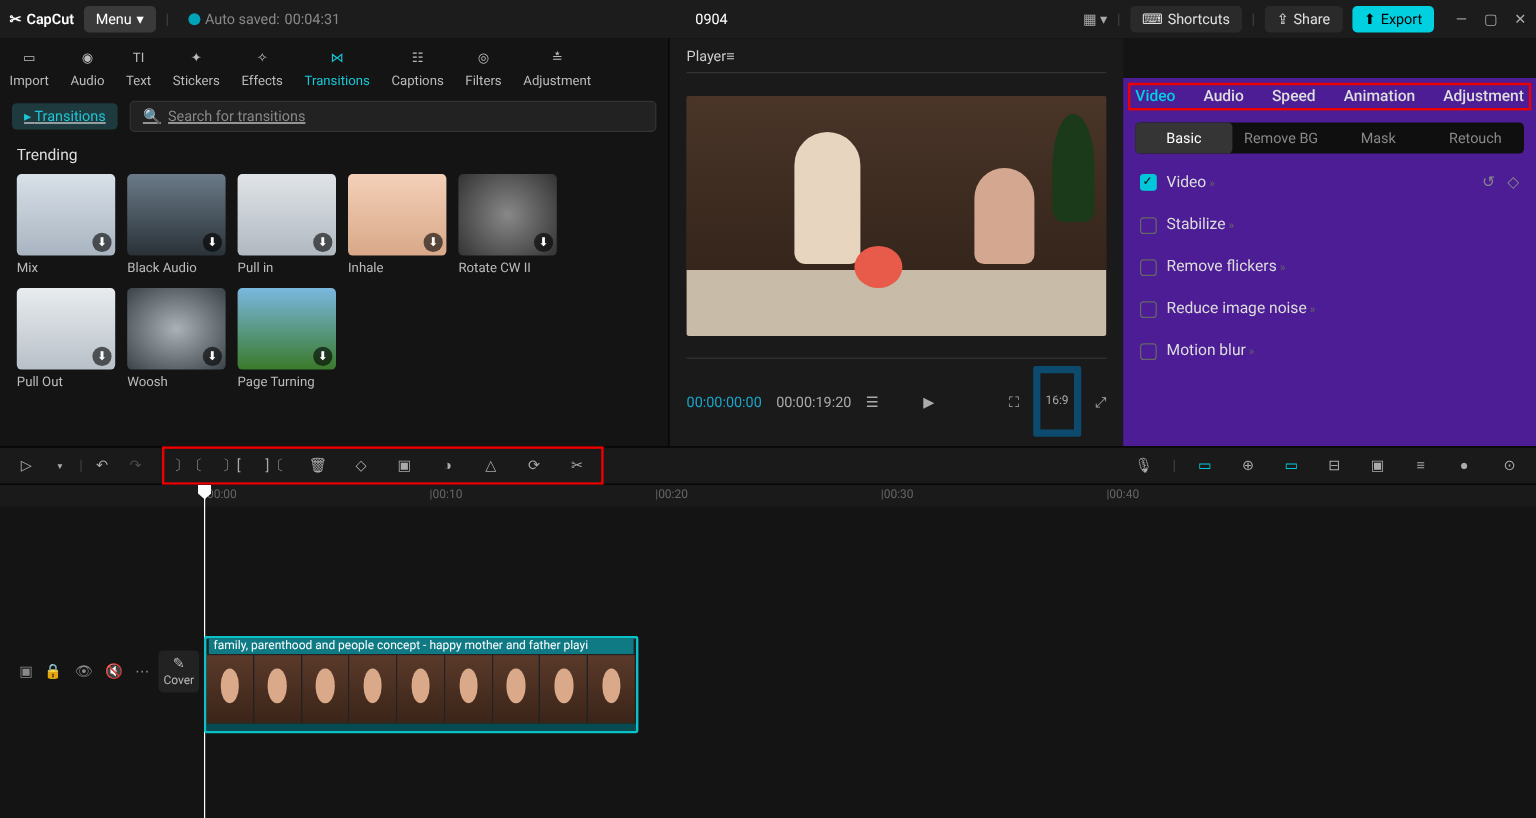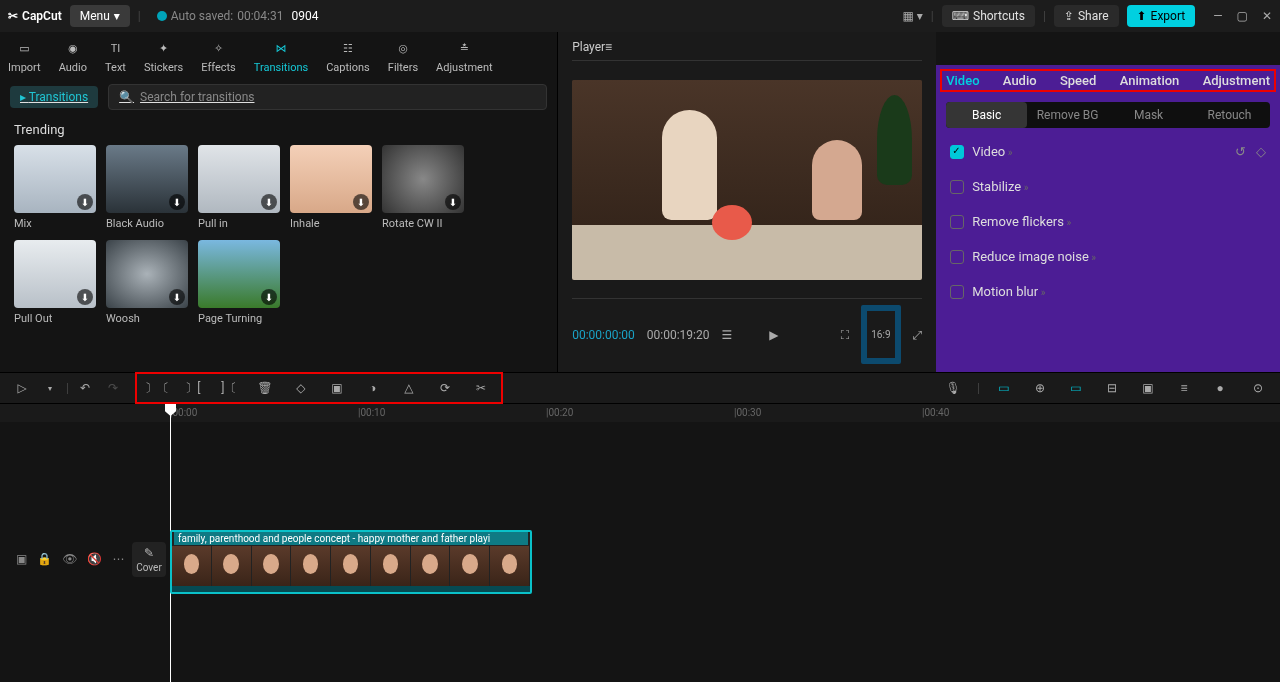--- a/index.html
+++ b/index.html
@@ -2,21 +2,21 @@
 <html><head>
 <meta charset="utf-8">
 <style>
 * { margin: 0; padding: 0; box-sizing: border-box; font-family: -apple-system, BlinkMacSystemFont, "Segoe UI", Roboto, sans-serif; }
 body { background: #0d0d0d; color: #e0e0e0; width: 1280px; height: 682px; overflow: hidden; font-size: 12px; display:flex; flex-direction:column;}
 .titlebar { height: 32px; background: #1c1c1c; display: flex; align-items: center; padding: 0 8px; gap: 8px; }
 .logo { display: flex; align-items: center; gap: 4px; font-weight: 600; color: #fff; }
 .menu-btn { background: #3a3a3a; border: none; color: #fff; padding: 4px 10px; border-radius: 4px; cursor: pointer; display:flex; align-items:center; gap:4px; font-size:12px;}
 .autosave { color: #888; display: flex; align-items: center; gap: 4px; margin-left:8px;}
 .autosave-icon { width:10px; height:10px; border-radius:50%; background:#00a3b8; display:inline-block;}
-.title-center { flex: 1; color: #fff; font-size:12px;}
+.title-center { flex: 1; text-align: center; color: #fff; font-size:12px;}
 .title-right { display: flex; align-items: center; gap: 8px; }
 .top-btn { background: #2a2a2a; border:none; color:#e0e0e0; padding:4px 10px; border-radius:4px; cursor:pointer; display:flex; align-items:center; gap:4px; font-size:12px;}
 .export-btn { background:#00d0e0; color:#000; }
 .win-controls { display:flex; gap:14px; margin-left:10px; }
 .win-controls span { cursor:pointer; color:#aaa; }
 .top-sep { color:#444; }
 
 .main-row { display:flex; height: 340px; background:#141414;}
 .left-panel { width:560px; display:flex; flex-direction:column; border-right:1px solid #000;}
 .tool-tabs { display:flex; padding:6px 8px; gap:18px;}
@@ -74,21 +74,21 @@
 
 .timeline { flex:1; background:#141414; position:relative; overflow:hidden;}
 .ruler { height:18px; background:#1a1a1a; display:flex; align-items:center; padding-left:170px; position:relative; color:#666; font-size:10px;}
 .ruler-mark { position:absolute; top:3px;}
 .playhead { position:absolute; left:170px; top:0; bottom:0; width:1px; background:#fff;}
 .playhead-head { position:absolute; left:-5px; top:0; width:11px; height:12px; background:#fff; clip-path:polygon(0 0,100% 0,100% 60%,50% 100%,0 60%);}
 .track-area { position:absolute; top:18px; left:0; right:0; bottom:0;}
 .cover-btn { position:absolute; left:132px; top:120px; width:34px; background:#222; border-radius:4px; text-align:center; padding:4px 0; color:#bbb; font-size:10px;}
 .cover-btn-icon { display:block; font-size:12px; margin-bottom:2px;}
 .track-left-icons { position:absolute; left:16px; top:130px; display:flex; gap:10px; color:#888;}
-.clip { position:absolute; left:170px; top:108px; width:362px; height:64px; border:2px solid #0ac1c9; border-radius:2px; overflow:hidden; background:#222;}
+.clip { position:absolute; left:170px; top:108px; width:362px; height:81px; border:2px solid #0ac1c9; border-radius:2px; overflow:hidden; background:#222;}
 .clip-label { position:absolute; left:2px; right:2px; top:0; background:#0f7a84; color:#fff; font-size:10px; padding:1px 4px; white-space:nowrap; overflow:hidden;}
 .clip-frames { position:absolute; top:14px; left:0; right:0; bottom:6px; display:flex;}
 .clip-frame { flex:1; background:linear-gradient(180deg,#5a3a2a 0%, #3a2418 100%); border-right:1px solid #222; position:relative;}
 .clip-frame::after{content:""; position:absolute; left:30%; top:20%; width:40%; height:50%; background:#d9a98a; border-radius:50%;}
 .clip-audio { position:absolute; bottom:0; left:0; right:0; height:6px; background:#064a52;}
 </style>
 </head>
 <body>
 
 <div class="titlebar">

